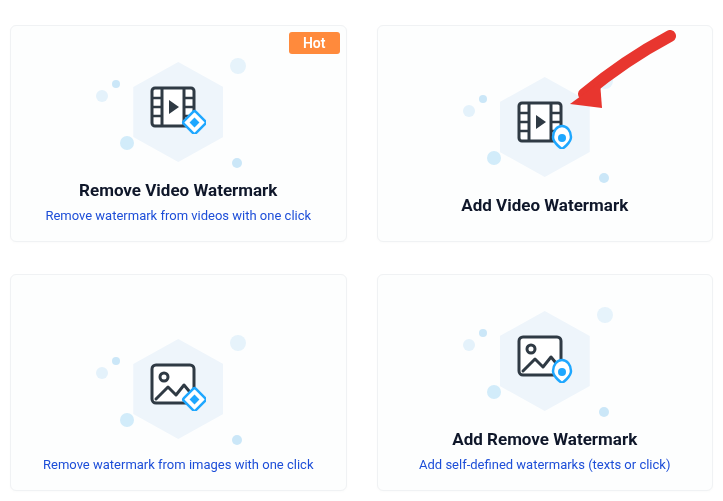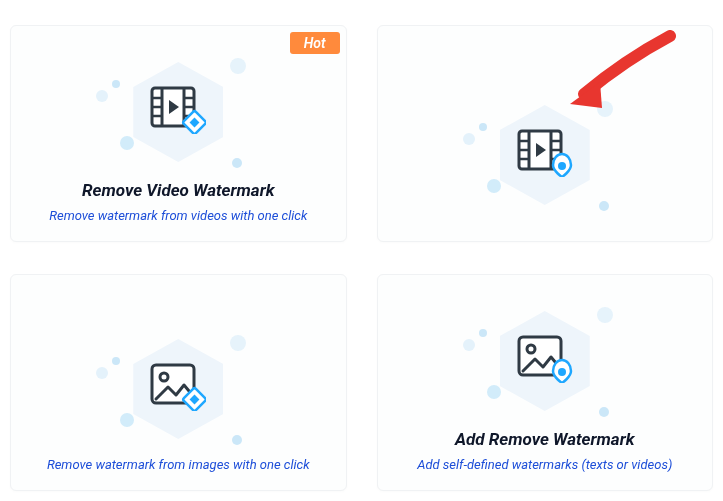--- a/index.html
+++ b/index.html
@@ -9,21 +9,20 @@
   width: 723px;
   height: 501px;
   overflow: hidden;
   position: relative;
 }
 .grid {
   display: grid;
   grid-template-columns: 1fr 1fr;
   gap: 32px 30px;
   padding: 25px 10px 10px 10px;
-  font-style: italic;
 }
 .card {
   position: relative;
   background: #fdfefe;
   border: 1px solid #f0f2f4;
   border-radius: 6px;
   box-shadow: 0 1px 3px rgba(0,0,0,0.02);
   height: 217px;
   display: flex;
   flex-direction: column;
@@ -144,20 +143,21 @@
           <line x1="2" y1="30" x2="12" y2="30" stroke="#2f3a44" stroke-width="2.5"></line>
           <line x1="34" y1="12" x2="44" y2="12" stroke="#2f3a44" stroke-width="2.5"></line>
           <line x1="34" y1="21" x2="44" y2="21" stroke="#2f3a44" stroke-width="2.5"></line>
           <line x1="34" y1="30" x2="44" y2="30" stroke="#2f3a44" stroke-width="2.5"></line>
           <polygon points="19,14 19,28 29,21" fill="#2f3a44"></polygon>
           <path d="M45 25 C40 25 36 30 36 36 C36 42 45 48 45 48 C45 48 54 42 54 36 C54 30 50 25 45 25 Z" fill="#fff" stroke="#1ea7ff" stroke-width="2.5"></path>
           <circle cx="45" cy="37" r="4" fill="#1ea7ff"></circle>
         </svg>
       </span>
     </div>
+    <div class="card-title">Add Video Watermark</div>
   </div>
 
   <div class="card">
     <div class="icon-area">
       <div class="hexagon"></div>
       <span class="dot d1"></span>
         <span class="dot d2"></span>
         <span class="dot d3"></span>
         <span class="dot d4"></span>
         <span class="dot d5"></span>
@@ -186,21 +186,21 @@
         <svg width="56" height="48" viewBox="0 0 56 48">
           <rect x="2" y="2" width="42" height="38" rx="4" fill="#fff" stroke="#2f3a44" stroke-width="3"></rect>
           <circle cx="14" cy="14" r="4" fill="none" stroke="#2f3a44" stroke-width="3"></circle>
           <path d="M6 36 L18 24 L26 32 L34 22 L44 34" fill="none" stroke="#2f3a44" stroke-width="3" stroke-linecap="round" stroke-linejoin="round"></path>
           <path d="M45 25 C40 25 36 30 36 36 C36 42 45 48 45 48 C45 48 54 42 54 36 C54 30 50 25 45 25 Z" fill="#fff" stroke="#1ea7ff" stroke-width="2.5"></path>
           <circle cx="45" cy="37" r="4" fill="#1ea7ff"></circle>
         </svg>
       </span>
     </div>
     <div class="card-title">Add Remove Watermark</div>
-    <div class="card-desc">Add self-defined watermarks  (texts or videos)</div>
+    <div class="card-desc">Add self-defined watermarks  (texts or click)</div>
   </div>
 
 </div>
 
 <div class="arrow">
   <svg width="110" height="80" viewBox="0 0 110 80">
     <path d="M100 6 Q55 30 14 64" stroke="#e8362f" stroke-width="12" fill="none" stroke-linecap="round"></path>
     <polygon points="0,74 30,52 32,78" fill="#e8362f"></polygon>
   </svg>
 </div>

